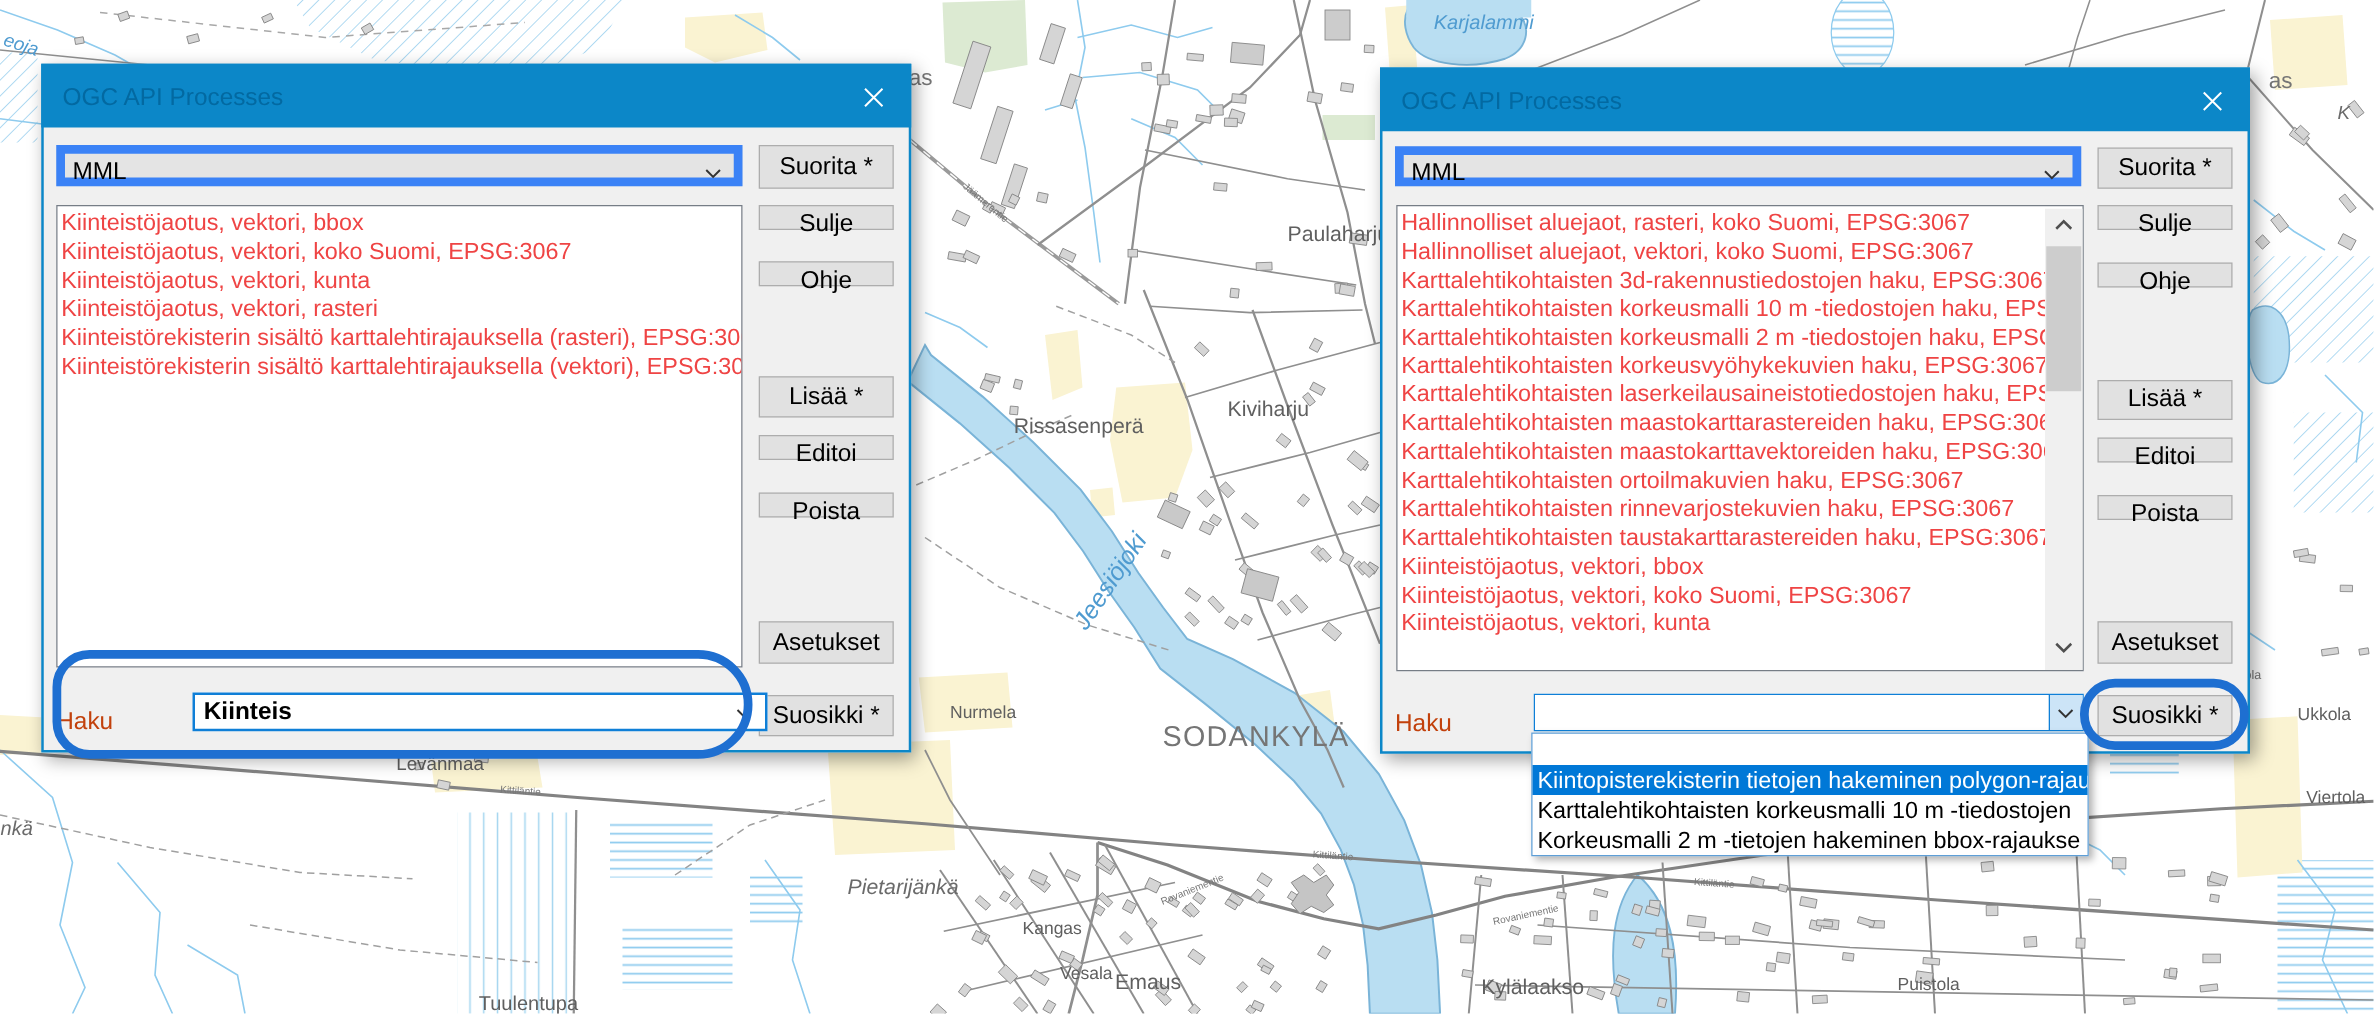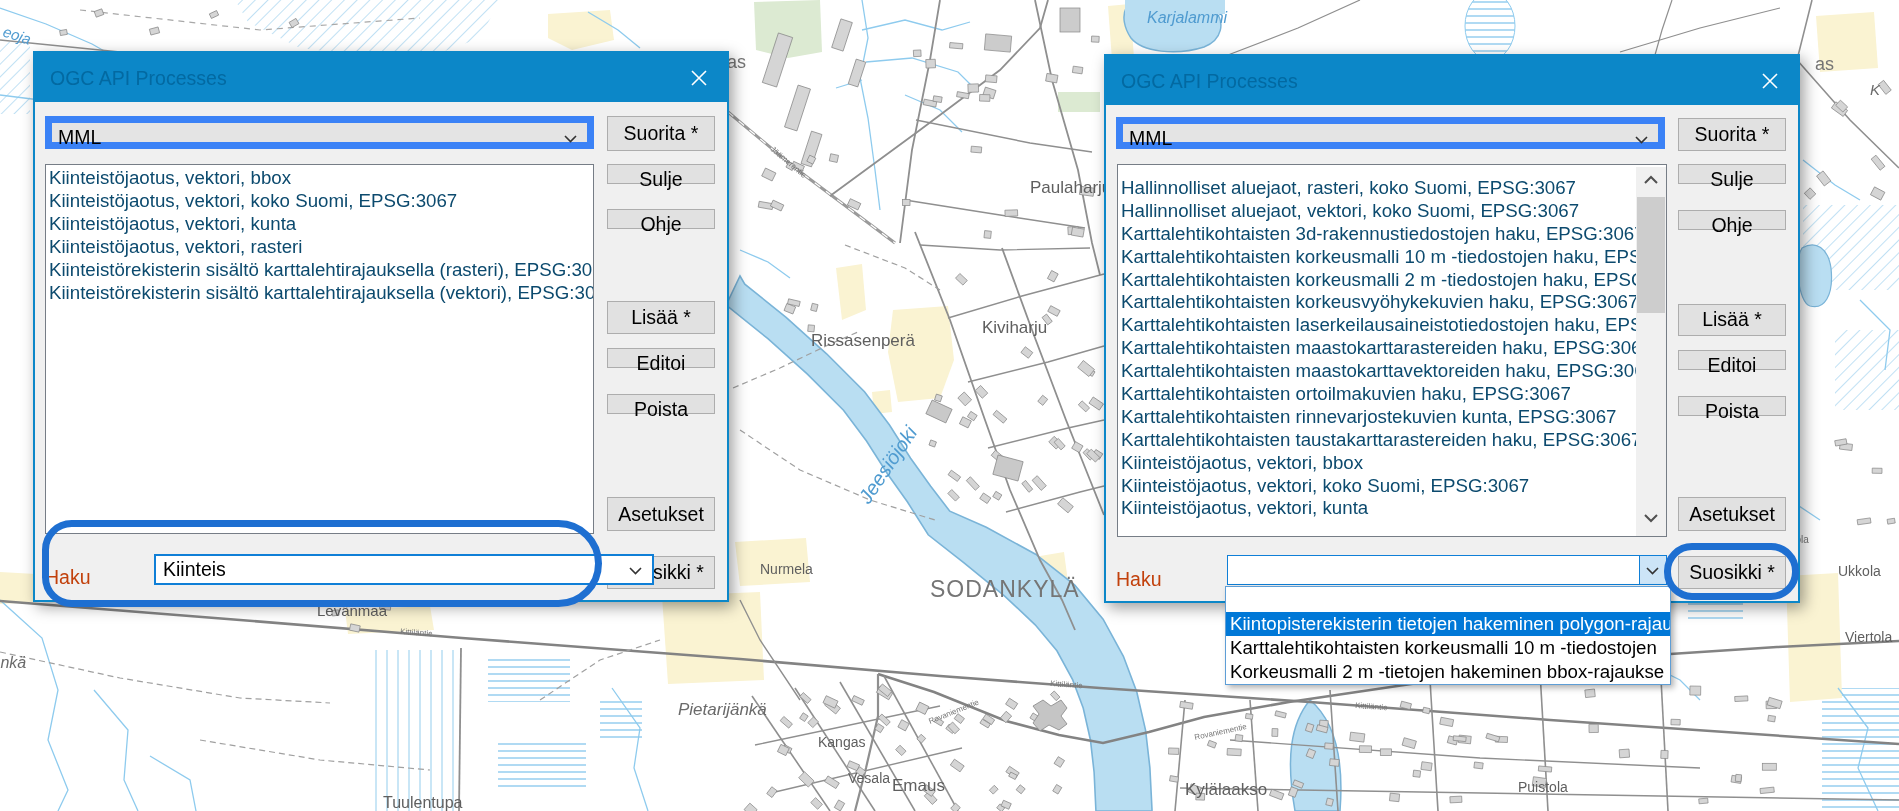--- a/index.html
+++ b/index.html
@@ -9,21 +9,21 @@
   .dlg{position:absolute;background:#f0f0f0;border:2px solid #0c87c8;box-sizing:border-box;
        box-shadow:4px 5px 14px rgba(0,0,0,0.38);}
   .tbar{position:absolute;left:-2px;top:-2px;right:-2px;height:51px;background:#0c87c8;}
   .ttext{position:absolute;left:15px;top:14px;color:#0369a1;font-size:19.5px;}
   .x{position:absolute;top:17px;width:16px;height:16px;}
   .combo{position:absolute;background:#e4e4e4;border:7px solid #3b82f6;box-sizing:border-box;
          font-size:19.5px;color:#000;}
   .combo .ct{position:absolute;left:6px;top:3px;}
   .chev{position:absolute;right:10px;top:12px;width:13px;height:8px;}
   .list{position:absolute;background:#fff;border:1px solid #767d86;box-sizing:border-box;
-        font-size:18.7px;color:#0c4a6e;overflow:hidden;}
+        font-size:18.7px;color:#ef4444;overflow:hidden;}
   .list div{height:23.2px;line-height:23.2px;white-space:nowrap;padding-left:3px;}
   #rl div{height:22.9px;line-height:22.9px;}
   .btn{position:absolute;left:572px;width:108px;height:20px;background:#e1e1e1;
        border:1px solid #adadad;box-sizing:border-box;text-align:center;font-size:19.5px;
        color:#000;line-height:29px;}
   .hlbl{position:absolute;font-size:19.5px;color:#c2410c;}
   .circ{position:absolute;border-style:solid;border-color:#1e6fd1;box-sizing:border-box;z-index:30;}
 </style>
 </head>
 <body>
@@ -389,21 +389,21 @@
   <div class="btn" style="top:503px;height:33px;line-height:31px;">Suosikki *</div>
   <div class="list" style="left:10px;top:110.5px;width:549px;height:370px;padding-top:1px;">
     <div>Kiinteistöjaotus, vektori, bbox</div>
     <div>Kiinteistöjaotus, vektori, koko Suomi, EPSG:3067</div>
     <div>Kiinteistöjaotus, vektori, kunta</div>
     <div>Kiinteistöjaotus, vektori, rasteri</div>
     <div>Kiinteistörekisterin sisältö karttalehtirajauksella (rasteri), EPSG:3067</div>
     <div>Kiinteistörekisterin sisältö karttalehtirajauksella (vektori), EPSG:3067</div>
   </div>
   <div class="hlbl" style="left:10px;top:513px;">Haku</div>
-  <div class="combo" style="left:119px;top:501px;width:500px;height:31px;background:#fff;border:2px solid #0f7fd7;">
+  <div class="combo" style="left:119px;top:501px;width:460px;height:31px;background:#fff;border:2px solid #0f7fd7;font-weight:bold;">
     <span class="ct" style="left:7px;top:2px;">Kiinteis</span>
     <svg class="chev" viewBox="0 0 13 8" style="top:11px;">
           <path d="M1 1 L6.5 6.5 L12 1" stroke="#333" stroke-width="1.6" fill="none"></path>
         </svg>
   </div>
 </div>
 
 <div class="dlg" id="d2" style="left:1104px;top:54px;width:696px;height:549px;">
   <div class="tbar"></div>
   <div class="ttext">OGC API Processes</div>
@@ -417,32 +417,32 @@
         </svg>
   </div>
   <div class="btn" style="top:62px;height:33px;line-height:31px;">Suorita *</div>
   <div class="btn" style="top:108px;">Sulje</div>
   <div class="btn" style="top:154px;">Ohje</div>
   <div class="btn" style="top:248px;height:32px;">Lisää *</div>
   <div class="btn" style="top:294px;">Editoi</div>
   <div class="btn" style="top:340px;">Poista</div>
   <div class="btn" style="top:441px;height:34px;line-height:32px;">Asetukset</div>
   <div class="btn" style="top:500px;height:33px;line-height:31px;">Suosikki *</div>
-  <div class="list" style="left:11px;top:108px;width:550px;height:373px;padding-top:12px;line-height:22.9px;" id="rl">
+  <div class="list" style="left:11px;top:108px;width:550px;height:373px;padding-top:2px;line-height:22.9px;" id="rl">
     <div>Hallinnolliset aluejaot, rasteri, koko Suomi, EPSG:3067</div>
     <div>Hallinnolliset aluejaot, vektori, koko Suomi, EPSG:3067</div>
     <div>Karttalehtikohtaisten 3d-rakennustiedostojen haku, EPSG:3067</div>
     <div>Karttalehtikohtaisten korkeusmalli 10 m -tiedostojen haku, EPSG</div>
     <div>Karttalehtikohtaisten korkeusmalli 2 m -tiedostojen haku, EPSG</div>
     <div>Karttalehtikohtaisten korkeusvyöhykekuvien haku, EPSG:3067</div>
     <div>Karttalehtikohtaisten laserkeilausaineistotiedostojen haku, EPS</div>
     <div>Karttalehtikohtaisten maastokarttarastereiden haku, EPSG:3067</div>
     <div>Karttalehtikohtaisten maastokarttavektoreiden haku, EPSG:3067</div>
     <div>Karttalehtikohtaisten ortoilmakuvien haku, EPSG:3067</div>
-    <div>Karttalehtikohtaisten rinnevarjostekuvien kunta, EPSG:3067</div>
+    <div>Karttalehtikohtaisten rinnevarjostekuvien haku, EPSG:3067</div>
     <div>Karttalehtikohtaisten taustakarttarastereiden haku, EPSG:3067</div>
     <div>Kiinteistöjaotus, vektori, bbox</div>
     <div>Kiinteistöjaotus, vektori, koko Suomi, EPSG:3067</div>
     <div>Kiinteistöjaotus, vektori, kunta</div>
   </div>
 
   <div style="position:absolute;left:530px;top:111px;width:30px;height:369px;background:#f0f0f0;"></div>
   <svg style="position:absolute;left:537px;top:119px;" width="16" height="10" viewBox="0 0 16 10">
         <path d="M2 8 L8 2 L14 8" stroke="#505050" stroke-width="2" fill="none"></path>
       </svg>

